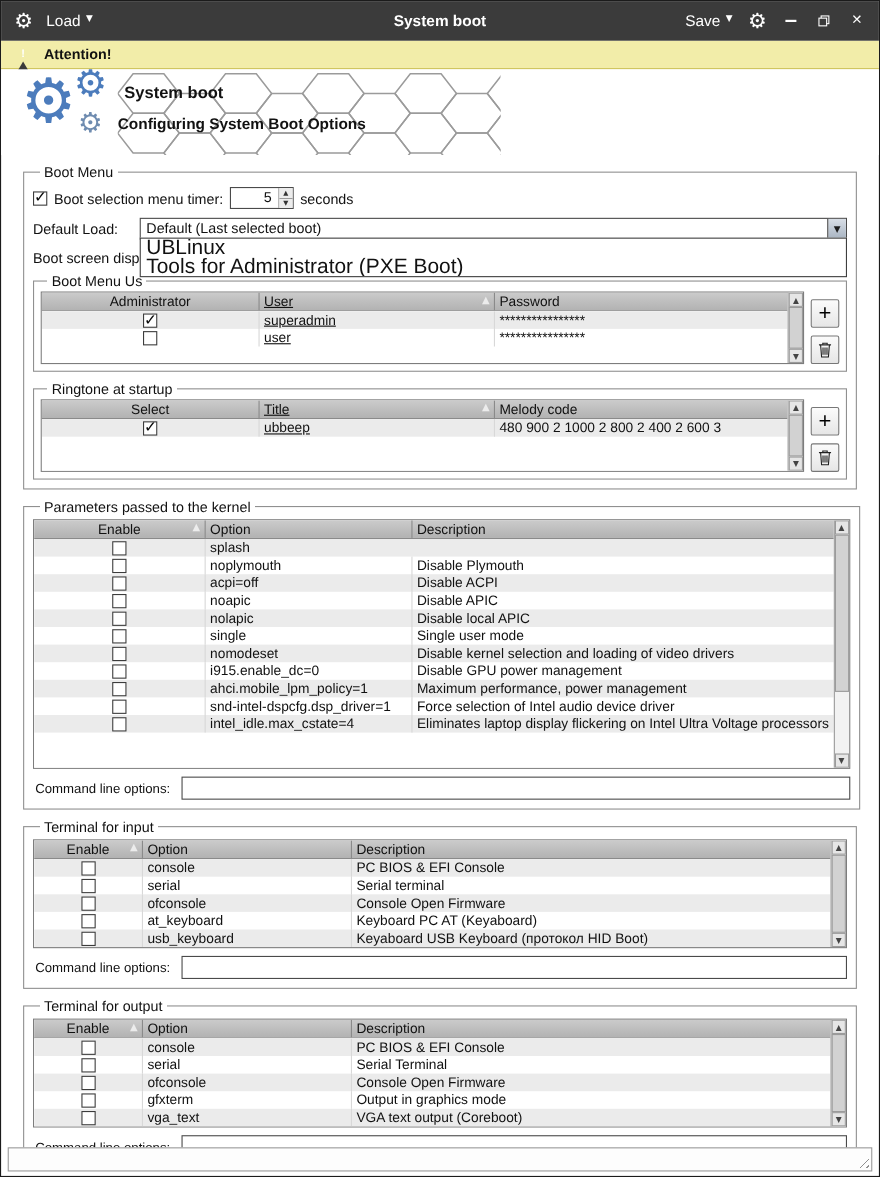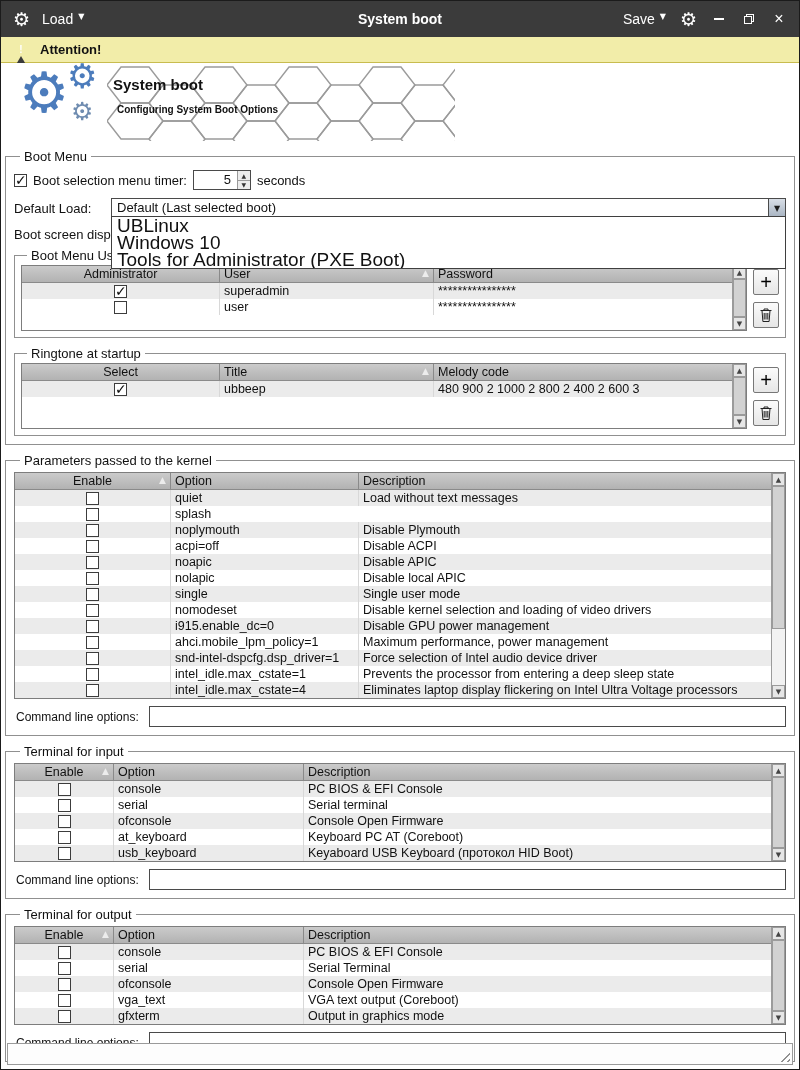--- a/index.html
+++ b/index.html
@@ -25,24 +25,24 @@
   .warn-tri .bang { position:absolute; left:0; right:0; top:4px; color:#fff; font-weight:bold; font-size:10px; text-align:center; line-height:1; }
 
   
   .header { position:relative; height:78px; background:#fff; overflow:hidden; }
   .hexes { position:absolute; left:106px; top:0; }
   .gears-icon { position:absolute; left:16px; top:0; width:94px; height:76px; color:#4c7cbc; font-family:"DejaVu Sans",sans-serif; }
   .gears-icon .g1 { position:absolute; left:2px; top:2px; font-size:56px; line-height:1; }
   .gears-icon .g2 { position:absolute; left:50px; top:-4px; font-size:34px; line-height:1; }
   .gears-icon .g3 { position:absolute; left:54px; top:36px; font-size:25px; line-height:1; color:#6f8cb0; }
   .header-title { position:absolute; left:112px; top:13px; font-weight:bold; font-size:15px; }
-  .header-sub   { position:absolute; left:116px; top:41px; font-weight:bold; font-size:10px; }
-
-  
-  .content { padding:0 4px; }
+  .header-sub   { position:absolute; left:106px; top:41px; font-weight:bold; font-size:14px; }
+
+  
+  .content { padding:0 20px; }
   fieldset { border:1px solid #909090; padding:2px 8px 8px; margin-top:8px; background:#fff; }
   legend { padding:0 4px; margin-left:6px; font-size:13px; }
   fieldset.inner-fs { padding:2px 6px 6px; }
   .fs-bootmenu { min-height:287px; }
   .fs-kernel { min-height:280px; }
   .fs-term-in { min-height:142px; }
   .fs-term-out { min-height:146px; }
 
   .row { display:flex; align-items:center; }
   .row-timer { margin-top:4px; gap:6px; }
@@ -64,39 +64,39 @@
   .spin-up { border-bottom:1px solid #9a9a9a; }
 
   
   .combobox { flex:1; height:20px; border:1px solid #4a4a4a; display:flex; background:#fff; position:relative; }
   .combo-text { flex:1; padding:1px 5px; font-size:13px; line-height:16px; white-space:nowrap; overflow:hidden; }
   .combo-btn { width:17px; background:linear-gradient(#d8dee6,#a8b4c2); border-left:1px solid #4a4a4a; display:flex; align-items:center; justify-content:center; font-size:8px; color:#1c1c1c; font-family:"DejaVu Sans",sans-serif; }
   .combo-popup { position:absolute; top:calc(100% - 1px); left:-1px; width:calc(100% + 2px); background:#fff; border:1px solid #3f3f3f; z-index:20; }
   .combo-item { height:17px; line-height:17px; padding:0 5px; font-size:19px; white-space:nowrap; overflow:hidden; }
 
   
-  .table-wrap { display:flex; align-items:center; gap:6px; }
+  .table-wrap { display:flex; align-items:flex-end; gap:6px; }
   .tablebox { position:relative; border:1px solid #7d7d7d; background:#fff; flex:1; overflow:hidden; }
   .tablebox.small { height:66px; }
   .tablebox.kernel { height:227px; margin-top:2px; }
   .tablebox.term { height:99px; margin-top:2px; }
   .tgrid { margin-right:14px; height:100%; display:flex; flex-direction:column; }
   .thead { display:flex; background:linear-gradient(#cbcbcb,#b2b2b2); border-bottom:1px solid #8a8a8a; height:17px; flex:none; font-size:12.5px; }
   .th { display:flex; align-items:center; padding:0 4px; border-right:1px solid #8a8a8a; position:relative; white-space:nowrap; overflow:hidden; }
   .th:last-child { border-right:none; }
   .th-center { justify-content:center; }
   .th .sort { position:absolute; right:4px; top:3px; font-size:9px; color:#ececec; line-height:1; font-family:"DejaVu Sans",sans-serif; }
   .tbody { flex:1; overflow:hidden; background:#fff; }
   .trow { display:flex; height:16px; font-size:12.5px; }
   .tbody .trow:nth-child(odd) { background:#ebebeb; }
   .td { display:flex; align-items:center; padding:0 4px; border-right:1px solid #d8d8d8; white-space:nowrap; overflow:hidden; height:100%; }
   .td:last-child { border-right:none; }
   .td-center { justify-content:center; }
 
-  .col-u1 { width:198px; flex:none; } .col-u2 { width:214px; flex:none; } .col-u3 { flex:1; }
+  .col-u1 { width:198px; flex:none; } .col-u2 { width:214px; flex:none;text-decoration:underline; } .col-u3 { flex:1; }
   .col-k1 { width:156px; flex:none; } .col-k2 { width:188px; flex:none; } .col-k3 { flex:1; }
   .col-t1 { width:99px;  flex:none; } .col-t2 { width:190px; flex:none; } .col-t3 { flex:1; }
 
   
   .vscroll { position:absolute; top:0; right:0; bottom:0; width:14px; background:#f2f2f2; border-left:1px solid #9b9b9b; display:flex; flex-direction:column; }
   .sb-btn { height:13px; flex:none; background:#e6e6e6; border:1px solid #9b9b9b; font-size:7px; color:#444; display:flex; align-items:center; justify-content:center; font-family:"DejaVu Sans",sans-serif; }
   .sb-track { flex:1; position:relative; }
   .sb-thumb { position:absolute; left:0; right:0; background:#d2d2d2; border:1px solid #9b9b9b; }
 
   
@@ -209,21 +209,20 @@
         <span class="field-label">Default Load:</span>
         <div class="combobox">
           <span class="combo-text">Default (Last selected boot)</span>
           <span class="combo-btn">
               <span class="combo-caret">▼</span>
             </span>
           <div class="combo-popup">
 
               <div class="combo-item">UBLinux</div>
 
-              <div class="combo-item">Windows 10</div>
 
               <div class="combo-item">Tools for Administrator (PXE Boot)</div>
 
           </div>
         </div>
       </div>
 
       <div class="row row-bootscreen">
         <span>Boot screen disp</span>
       </div>
@@ -342,27 +341,20 @@
           <div class="thead">
             <div class="th col-k1 th-center">
               <span>Enable</span>
               <span class="sort">▲</span>
             </div>
             <div class="th col-k2">Option</div>
             <div class="th col-k3">Description</div>
           </div>
           <div class="tbody">
 
-              <div class="trow">
-                <div class="td col-k1 td-center">
-                  <span class="checkbox"></span>
-                </div>
-                <div class="td col-k2">quiet</div>
-                <div class="td col-k3">Load without text messages</div>
-              </div>
 
               <div class="trow">
                 <div class="td col-k1 td-center">
                   <span class="checkbox"></span>
                 </div>
                 <div class="td col-k2">splash</div>
               </div>
 
               <div class="trow">
                 <div class="td col-k1 td-center">
@@ -429,27 +421,20 @@
               </div>
 
               <div class="trow">
                 <div class="td col-k1 td-center">
                   <span class="checkbox"></span>
                 </div>
                 <div class="td col-k2">snd-intel-dspcfg.dsp_driver=1</div>
                 <div class="td col-k3">Force selection of Intel audio device driver</div>
               </div>
 
-              <div class="trow">
-                <div class="td col-k1 td-center">
-                  <span class="checkbox"></span>
-                </div>
-                <div class="td col-k2">intel_idle.max_cstate=1</div>
-                <div class="td col-k3">Prevents the processor from entering a deep sleep state</div>
-              </div>
 
               <div class="trow">
                 <div class="td col-k1 td-center">
                   <span class="checkbox"></span>
                 </div>
                 <div class="td col-k2">intel_idle.max_cstate=4</div>
                 <div class="td col-k3">Eliminates laptop display flickering on Intel Ultra Voltage processors</div>
               </div>
 
           </div>
@@ -504,21 +489,21 @@
                 </div>
                 <div class="td col-t2">ofconsole</div>
                 <div class="td col-t3">Console Open Firmware</div>
               </div>
 
               <div class="trow">
                 <div class="td col-t1 td-center">
                   <span class="checkbox"></span>
                 </div>
                 <div class="td col-t2">at_keyboard</div>
-                <div class="td col-t3">Keyboard PC AT (Coreboot)</div>
+                <div class="td col-t3">Keyboard PC AT (Keyaboard)</div>
               </div>
 
               <div class="trow">
                 <div class="td col-t1 td-center">
                   <span class="checkbox"></span>
                 </div>
                 <div class="td col-t2">usb_keyboard</div>
                 <div class="td col-t3">Keyaboard USB Keyboard (протокол HID Boot)</div>
               </div>
 
@@ -573,30 +558,30 @@
                   <span class="checkbox"></span>
                 </div>
                 <div class="td col-t2">ofconsole</div>
                 <div class="td col-t3">Console Open Firmware</div>
               </div>
 
               <div class="trow">
                 <div class="td col-t1 td-center">
                   <span class="checkbox"></span>
                 </div>
+                <div class="td col-t2">gfxterm</div>
+                <div class="td col-t3">Output in graphics mode</div>
+              </div>
+
+              <div class="trow">
+                <div class="td col-t1 td-center">
+                  <span class="checkbox"></span>
+                </div>
                 <div class="td col-t2">vga_text</div>
                 <div class="td col-t3">VGA text output (Coreboot)</div>
-              </div>
-
-              <div class="trow">
-                <div class="td col-t1 td-center">
-                  <span class="checkbox"></span>
-                </div>
-                <div class="td col-t2">gfxterm</div>
-                <div class="td col-t3">Output in graphics mode</div>
               </div>
 
           </div>
         </div>
         <div class="vscroll">
           <div class="sb-btn">▲</div>
           <div class="sb-track">
               <div class="sb-thumb" style="top:0;bottom:0;"></div>
             </div>
           <div class="sb-btn">▼</div>

